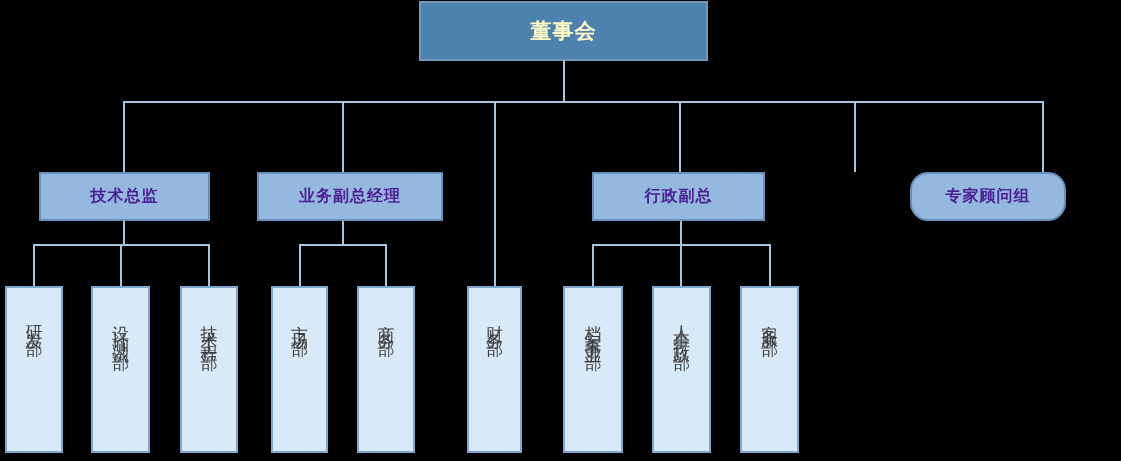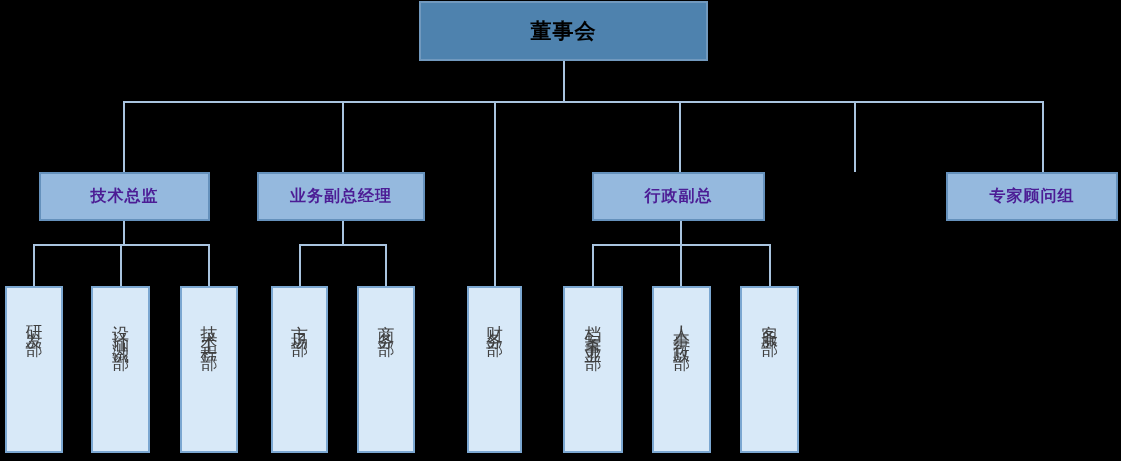--- a/index.html
+++ b/index.html
@@ -24,21 +24,21 @@
     position: absolute;
     box-sizing: border-box;
     display: flex;
     align-items: center;
     justify-content: center;
   }
   .root-node {
     left: 419px; top: 1px; width: 289px; height: 60px;
     background: #4E82AE;
     border: 2px solid #7199BE;
-    color: #000000;
+    color: #fef9c3;
     font-size: 21px;
     font-weight: bold;
     letter-spacing: 1px;
   }
   .lvl2-node {
     top: 172px; height: 49px;
     background: #95B9DE;
     border: 2px solid #6591BC;
     color: #4c1d95;
     font-size: 16px;
@@ -55,24 +55,24 @@
   }
   .lvl3-node .v-label {
     writing-mode: vertical-rl;
     text-orientation: upright;
     font-size: 17px;
     letter-spacing: 7px;
     line-height: 1;
   }
   
   .n-tech    { left: 39px;  width: 171px; }
-  .n-biz     { left: 257px; width: 168px; }
+  .n-biz     { left: 257px; width: 186px; }
   .n-admin   { left: 592px; width: 173px; }
   .n-gmasst  { left: 770px; width: 169px; }
-  .n-expert  { left: 946px; width: 172px; }
+  .n-expert  { left: 910px; width: 156px; border-radius: 18px; }
   
   .n-rd      { left: 5px;   width: 58px; }
   .n-design  { left: 91px;  width: 59px; }
   .n-teceng  { left: 180px; width: 58px; }
   .n-market  { left: 271px; width: 57px; }
   .n-commerce{ left: 357px; width: 58px; }
   .n-finance { left: 467px; width: 55px; }
   .n-archive { left: 563px; width: 60px; }
   .n-hr      { left: 652px; width: 59px; }
   .n-service { left: 740px; width: 59px; }

